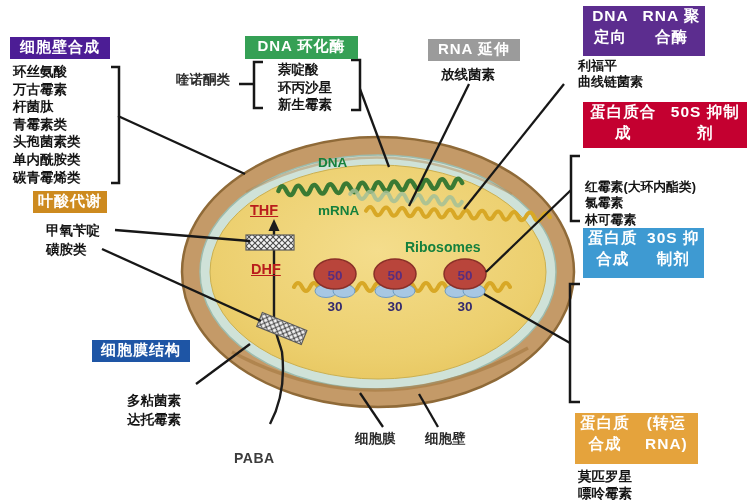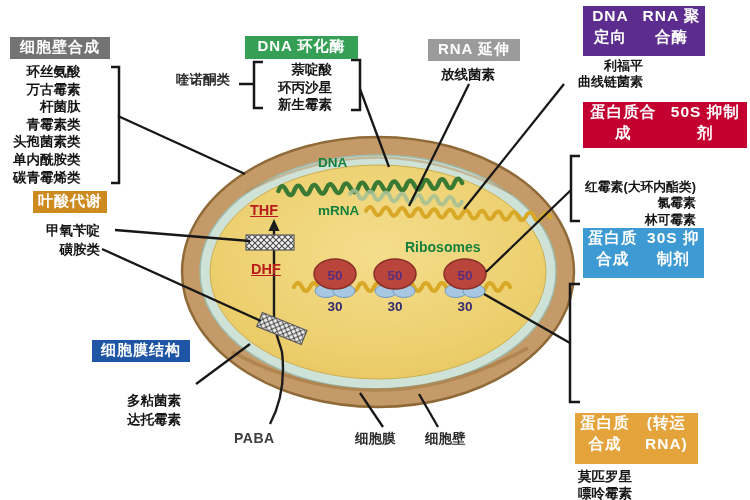--- a/index.html
+++ b/index.html
@@ -3,21 +3,21 @@
 <meta charset="utf-8">
 <style>
   html,body{margin:0;padding:0;}
   body{font-family:"Liberation Sans","DejaVu Sans",sans-serif;}
   #canvas{position:relative;width:750px;height:500px;background:#ffffff;overflow:hidden;}
   #diagram-svg{position:absolute;left:0;top:0;}
   .abs{position:absolute;}
   .hdr{color:#fff;font-weight:bold;text-align:center;display:flex;flex-direction:row;justify-content:center;line-height:1.35;}
   .hdr-sm{font-size:15px;letter-spacing:1px;}
   .hdr-lg{font-size:15.5px;letter-spacing:1px;}
-  .list{color:#141414;font-weight:bold;font-size:13.5px;white-space:nowrap;text-align:right;}
+  .list{color:#141414;font-weight:bold;font-size:13.5px;white-space:nowrap;}
   .list div{height:17.6px;line-height:17.6px;}
   .list-tight div{height:16.4px;line-height:16.4px;font-size:12.8px;}
   .list-30 div{height:17.3px;line-height:17.3px;font-size:13px;}
   .lbl{font-weight:bold;white-space:nowrap;}
   .cn-lbl{font-size:13.5px;color:#2b2b2b;}
   .bio-lbl{font-size:13.5px;color:#15803d;}
   .path-lbl{font-size:14.5px;color:#b91c1c;text-decoration:underline;}
 </style>
 </head>
 <body>
@@ -96,21 +96,21 @@
     <g stroke="#171717" stroke-width="2.5" fill="none">
       <path d="M111 67 L119 67 L119 183 L111 183"></path>
       <line x1="239" y1="84" x2="253" y2="84"></line>
       <path d="M263 62 L254 62 L254 108 L263 108"></path>
       <path d="M351 60 L360 60 L360 110 L351 110"></path>
       <path d="M580 156 L571 156 L571 221 L580 221"></path>
       <path d="M580 284 L570 284 L570 402 L580 402"></path>
     </g>
   </svg>
 
-  <div class="abs hdr hdr-sm" style="left:10px;top:37px;width:100px;height:22px;background:#737373;">
+  <div class="abs hdr hdr-sm" style="left:10px;top:37px;width:100px;height:22px;background:#4c1d95;">
     <div>细胞壁合成</div>
   </div>
   <div class="abs list" style="left:13px;top:63px;">
     <div>环丝氨酸</div>
     <div>万古霉素</div>
     <div>杆菌肽</div>
     <div>青霉素类</div>
     <div>头孢菌素类</div>
     <div>单内酰胺类</div>
     <div>碳青霉烯类</div>
@@ -178,17 +178,17 @@
   <div class="abs list" style="left:578px;top:468px;">
     <div style="height:17px;line-height:17px;">莫匹罗星</div>
     <div style="height:17px;line-height:17px;">嘌呤霉素</div>
   </div>
 
   <div class="abs lbl bio-lbl" style="left:318px;top:155px;">DNA</div>
   <div class="abs lbl bio-lbl" style="left:318px;top:203px;">mRNA</div>
   <div class="abs lbl path-lbl" style="left:250px;top:202px;">THF</div>
   <div class="abs lbl path-lbl" style="left:251px;top:261px;">DHF</div>
   <div class="abs lbl bio-lbl" style="left:405px;top:239px;font-size:14px;">Ribosomes</div>
-  <div class="abs lbl" style="left:234px;top:430px;font-size:14px;color:#3c3c3c;letter-spacing:0.5px;">PABA</div>
+  <div class="abs lbl" style="left:234px;top:450px;font-size:14px;color:#3c3c3c;letter-spacing:0.5px;">PABA</div>
   <div class="abs lbl cn-lbl" style="left:355px;top:430px;">细胞膜</div>
   <div class="abs lbl cn-lbl" style="left:425px;top:430px;">细胞壁</div>
 
 </div>
 
 </body></html>

